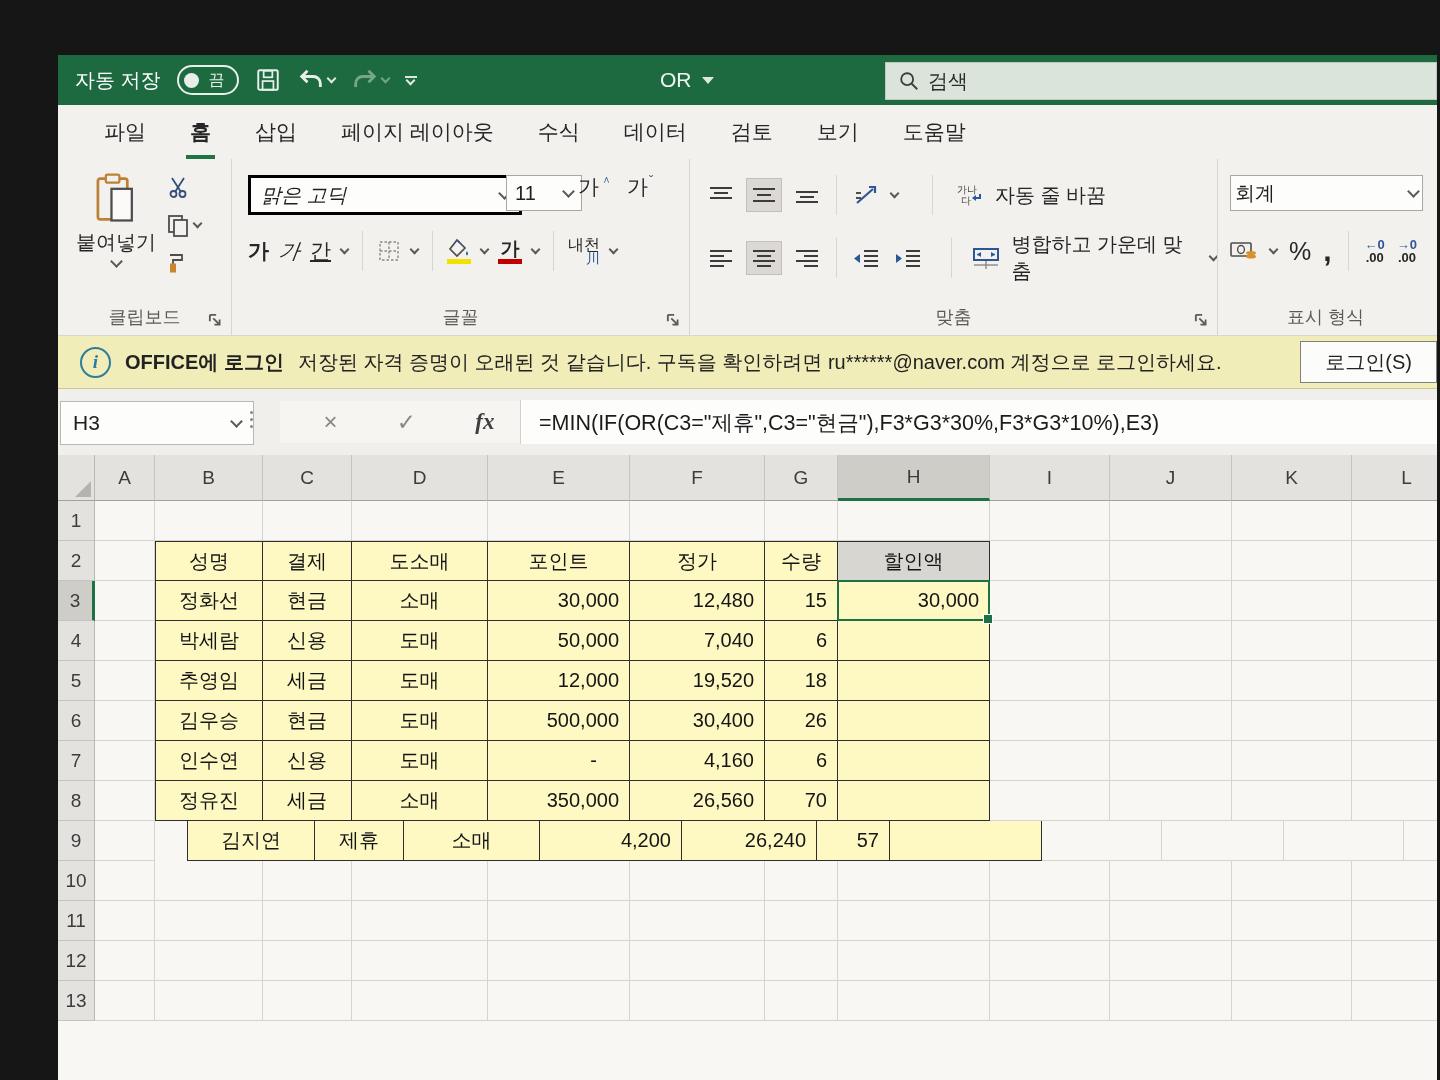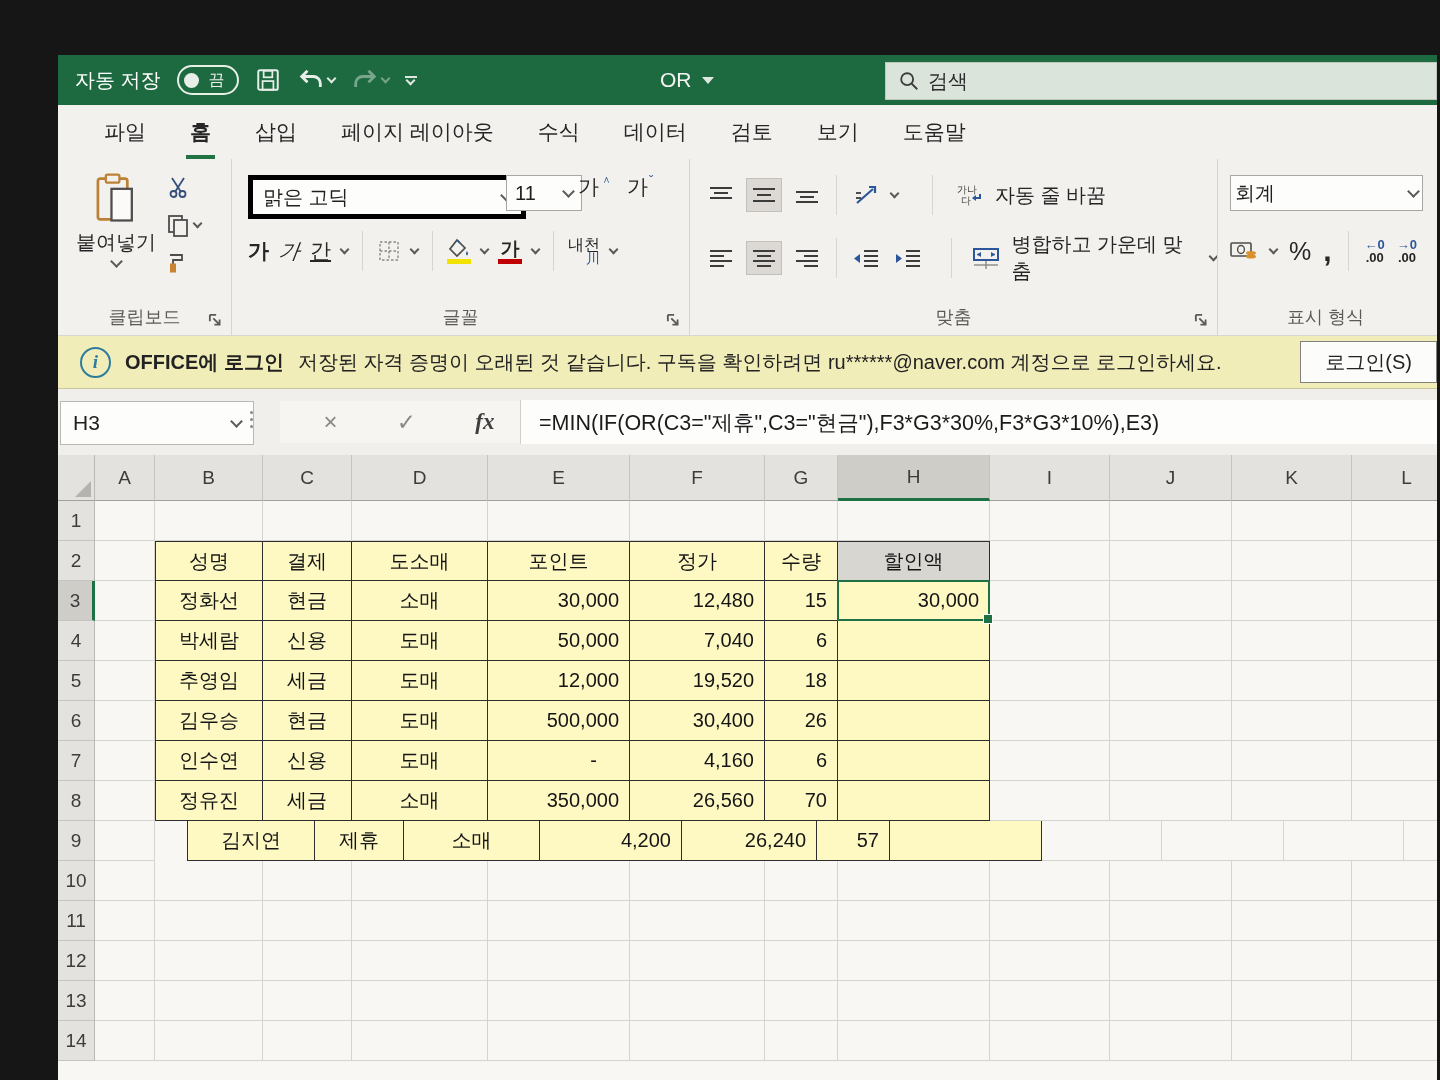--- a/index.html
+++ b/index.html
@@ -48,22 +48,22 @@
 
   
   .g-clip{width:174px;}
   .paste{position:absolute;left:12px;top:14px;width:92px;display:flex;flex-direction:column;align-items:center;gap:4px;}
   .paste-label{font-size:20px;color:#262626;}
   .clip-mini{position:absolute;left:108px;top:16px;display:flex;flex-direction:column;gap:14px;align-items:flex-start;}
   .mini-row{display:flex;align-items:center;gap:4px;}
 
   
   .g-font{width:458px;}
-  .fontname{position:absolute;left:16px;top:16px;width:248px;height:34px;background:#fdfdfc;border:5px solid #000000;
-    display:flex;align-items:center;justify-content:space-between;padding:0 10px;font-size:20px;color:#1f1f1f;}
+  .fontname{position:absolute;left:16px;top:16px;width:248px;height:34px;background:#fdfdfc;border:3px solid #000000;
+    display:flex;align-items:center;justify-content:space-between;padding:0 10px;font-size:20px;color:#1f1f1f;font-style:italic;}
   .fontsize{position:absolute;left:274px;top:16px;width:58px;height:34px;background:#fdfdfc;border:1px solid #a9a7a3;
     display:flex;align-items:center;justify-content:space-between;padding:0 8px;font-size:20px;color:#1f1f1f;}
   .growshrink{position:absolute;left:346px;top:14px;display:flex;gap:14px;align-items:flex-start;}
   .supmark{font-size:13px;color:#2e5d8c;margin-left:1px;vertical-align:top;}
   .fontrow2{position:absolute;left:16px;top:72px;display:flex;align-items:center;gap:10px;}
   .vdiv{width:1px;height:40px;background:#d8d5d1;margin:0 4px;}
   .underl{text-decoration:underline;}
   .phonetic{display:flex;flex-direction:column;align-items:center;line-height:.95;font-size:16px;color:#262626;}
   .phonetic .sub{color:#2b579a;font-size:14px;align-self:flex-end;}
 
@@ -681,34 +681,19 @@
           <div class="gcell" style="width: 136px;"></div>
           <div class="gcell" style="width: 142px;"></div>
           <div class="gcell" style="width: 135px;"></div>
           <div class="gcell" style="width: 73px;"></div>
           <div class="gcell" style="width: 152px;"></div>
           <div class="gcell" style="width: 120px;"></div>
           <div class="gcell" style="width: 122px;"></div>
           <div class="gcell" style="width: 120px;"></div>
           <div class="gcell" style="width: 110px;"></div>
         </div>
-        <div class="grow">
-          <div class="rhcell">14</div>
-          <div class="gcell" style="width: 60px;"></div>
-          <div class="gcell" style="width: 108px;"></div>
-          <div class="gcell" style="width: 89px;"></div>
-          <div class="gcell" style="width: 136px;"></div>
-          <div class="gcell" style="width: 142px;"></div>
-          <div class="gcell" style="width: 135px;"></div>
-          <div class="gcell" style="width: 73px;"></div>
-          <div class="gcell" style="width: 152px;"></div>
-          <div class="gcell" style="width: 120px;"></div>
-          <div class="gcell" style="width: 122px;"></div>
-          <div class="gcell" style="width: 120px;"></div>
-          <div class="gcell" style="width: 110px;"></div>
-        </div>
       </div>
     <div class="selbox">
       <div class="selhandle"></div>
     </div>
   </div>
 
 </div>
 
 </body></html>

